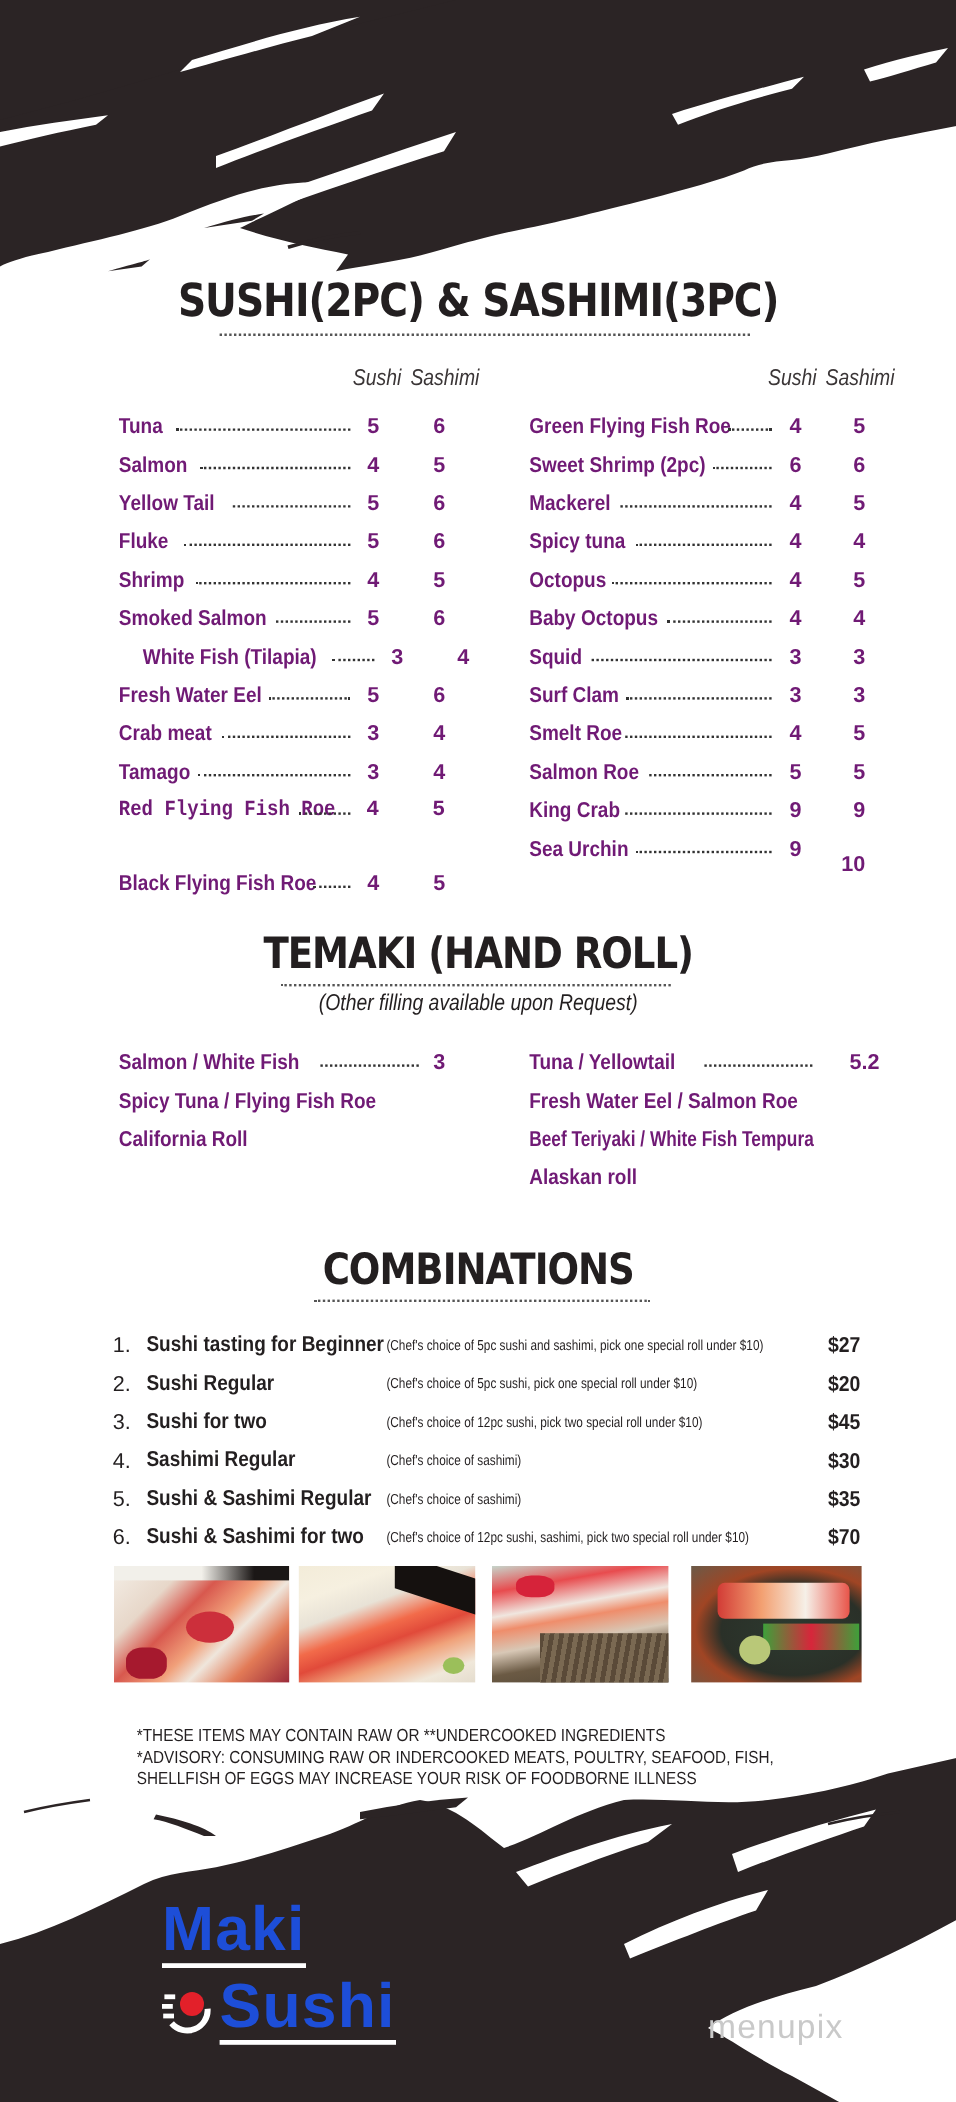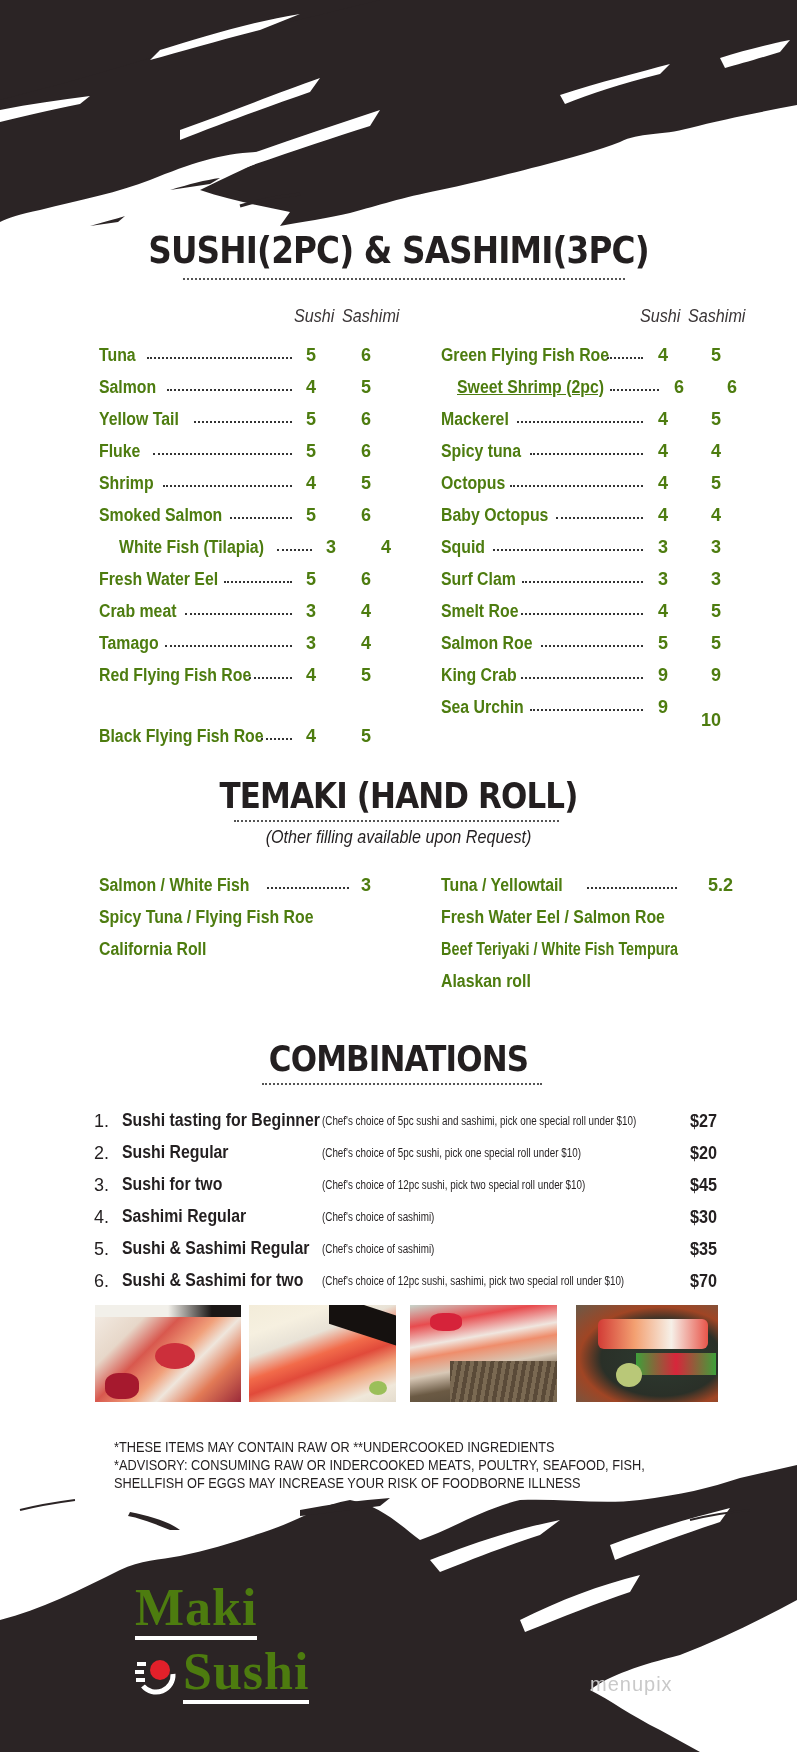--- a/index.html
+++ b/index.html
@@ -16,21 +16,21 @@
   .dotline { position: absolute; height: 0; border-top: 2px dotted #555; }
 
   .colhead {
     position: absolute; font-family: "Liberation Sans", sans-serif; font-style: italic;
     font-size: 19px; color: #3a3536; transform: scaleX(0.85); transform-origin: left;
     white-space: nowrap;
   }
   .row {
     position: absolute; height: 30px; display: flex; align-items: center;
     font-family: "Liberation Sans", sans-serif; font-weight: bold; font-size: 18px;
-    color: #4d7c0f; white-space: nowrap;
+    color: #701a75; white-space: nowrap;
   }
   .row .name { transform: scaleX(0.88); transform-origin: left; display: inline-block; }
   .row .lead { position: absolute; height: 0; border-top: 2px dotted #333; top: 17px; }
   .row .p1, .row .p2 { position: absolute; text-align: right; width: 30px; }
 
   .sub {
     position: absolute; left: 0; width: 797px; text-align: center;
     font-style: italic; font-size: 19px; color: #231f20;
     transform: scaleX(0.85); transform-origin: center;
   }
@@ -49,25 +49,25 @@
 
   .photo { position: absolute; top: 1305px; height: 97px; overflow: hidden; }
 
   .advisory {
     position: absolute; left: 114px; width: 620px; font-size: 14.5px; line-height: 18px;
     color: #231f20; transform: scaleX(0.88); transform-origin: left;
   }
 
   .logo { position: absolute; left: 135px; top: 1582px; color: #fff; }
   .logo-word {
-    font-family: Liberation Serif, serif; font-weight: bold; color: #4d7c0f;
+    font-family: Liberation Sans, sans-serif; font-weight: bold; color: #1d4ed8;
     font-size: 52px; line-height: 52px; letter-spacing: 1px;
     border-bottom: 4px solid #fff; display: inline-block; padding-bottom: 2px;
   }
-  .watermark { position: absolute; left: 590px; top: 1673px; font-size: 20px; color: #c9c9c9; letter-spacing: 1px; }
+  .watermark { position: absolute; left: 590px; top: 1673px; font-size: 28px; color: #c9c9c9; letter-spacing: 1px; }
 </style>
 </head>
 <body>
 
 <svg class="ink" viewBox="0 0 797 1752" preserveAspectRatio="none">
   <path d="M0,0 L797,0 L797,105 C760,112 720,120 690,128 C660,136 640,132 620,142 C600,150 570,158 540,166 C500,176 470,184 440,190 C400,198 380,205 350,213 C330,218 300,222 280,226 L290,212 C260,206 230,200 200,190 C220,180 250,166 280,152 C230,150 200,160 150,180 C120,192 80,200 40,210 C20,214 8,218 0,222 Z" fill="#2b2425"></path>
   <path d="M0,0 L380,0 C340,10 290,22 240,34 C200,44 170,52 150,58 C110,70 70,82 30,92 L0,100 Z" fill="#2b2425"></path>
   <path d="M150,60 C180,52 220,40 260,30 L300,14 C250,22 200,38 160,50 Z" fill="#ffffff"></path>
   <path d="M180,130 C230,112 280,92 320,78 L310,92 C270,106 220,124 180,140 Z" fill="#ffffff"></path>
   <path d="M200,172 C260,150 320,130 380,110 L370,126 C320,142 260,162 205,182 Z" fill="#ffffff"></path>
@@ -152,42 +152,42 @@
       <span class="lead" style="left:86px; width:107px;"></span>
       <span class="p1" style="left:187px;">3</span>
       <span class="p2" style="left:242px;">4</span>
     </div>
   <div class="row" style="left:99px; top:628px; width:280px;">
       <span class="name">Tamago</span>
       <span class="lead" style="left:66px; width:127px;"></span>
       <span class="p1" style="left:187px;">3</span>
       <span class="p2" style="left:242px;">4</span>
     </div>
-  <div class="row" style="left:99px; top:660px; width:280px;">
+  <div class="row" style="left:99px; top:660px; width:280px;font-family:Liberation Mono, monospace;">
       <span class="name">Red Flying Fish Roe</span>
       <span class="lead" style="left:150px; width:43px;"></span>
       <span class="p1" style="left:187px;">4</span>
       <span class="p2" style="left:242px;">5</span>
     </div>
   <div class="row" style="left:99px; top:692px; width:280px;margin-top:29px;">
       <span class="name">Black Flying Fish Roe</span>
       <span class="lead" style="left:162px; width:31px;"></span>
       <span class="p1" style="left:187px;">4</span>
       <span class="p2" style="left:242px;">5</span>
     </div>
 </div>
 
 <div>
   <div class="row" style="left:441px; top:340px; width:290px;">
       <span class="name">Green Flying Fish Roe</span>
       <span class="lead" style="left:166px; width:36px;"></span>
       <span class="p1" style="left:197px;">4</span>
       <span class="p2" style="left:250px;">5</span>
     </div>
-  <div class="row" style="left:457px; top:372px; width:290px;text-decoration:underline;">
+  <div class="row" style="left:441px; top:372px; width:290px;">
       <span class="name">Sweet Shrimp (2pc)</span>
       <span class="lead" style="left:153px; width:49px;"></span>
       <span class="p1" style="left:197px;">6</span>
       <span class="p2" style="left:250px;">6</span>
     </div>
   <div class="row" style="left:441px; top:404px; width:290px;">
       <span class="name">Mackerel</span>
       <span class="lead" style="left:76px; width:126px;"></span>
       <span class="p1" style="left:197px;">4</span>
       <span class="p2" style="left:250px;">5</span>

